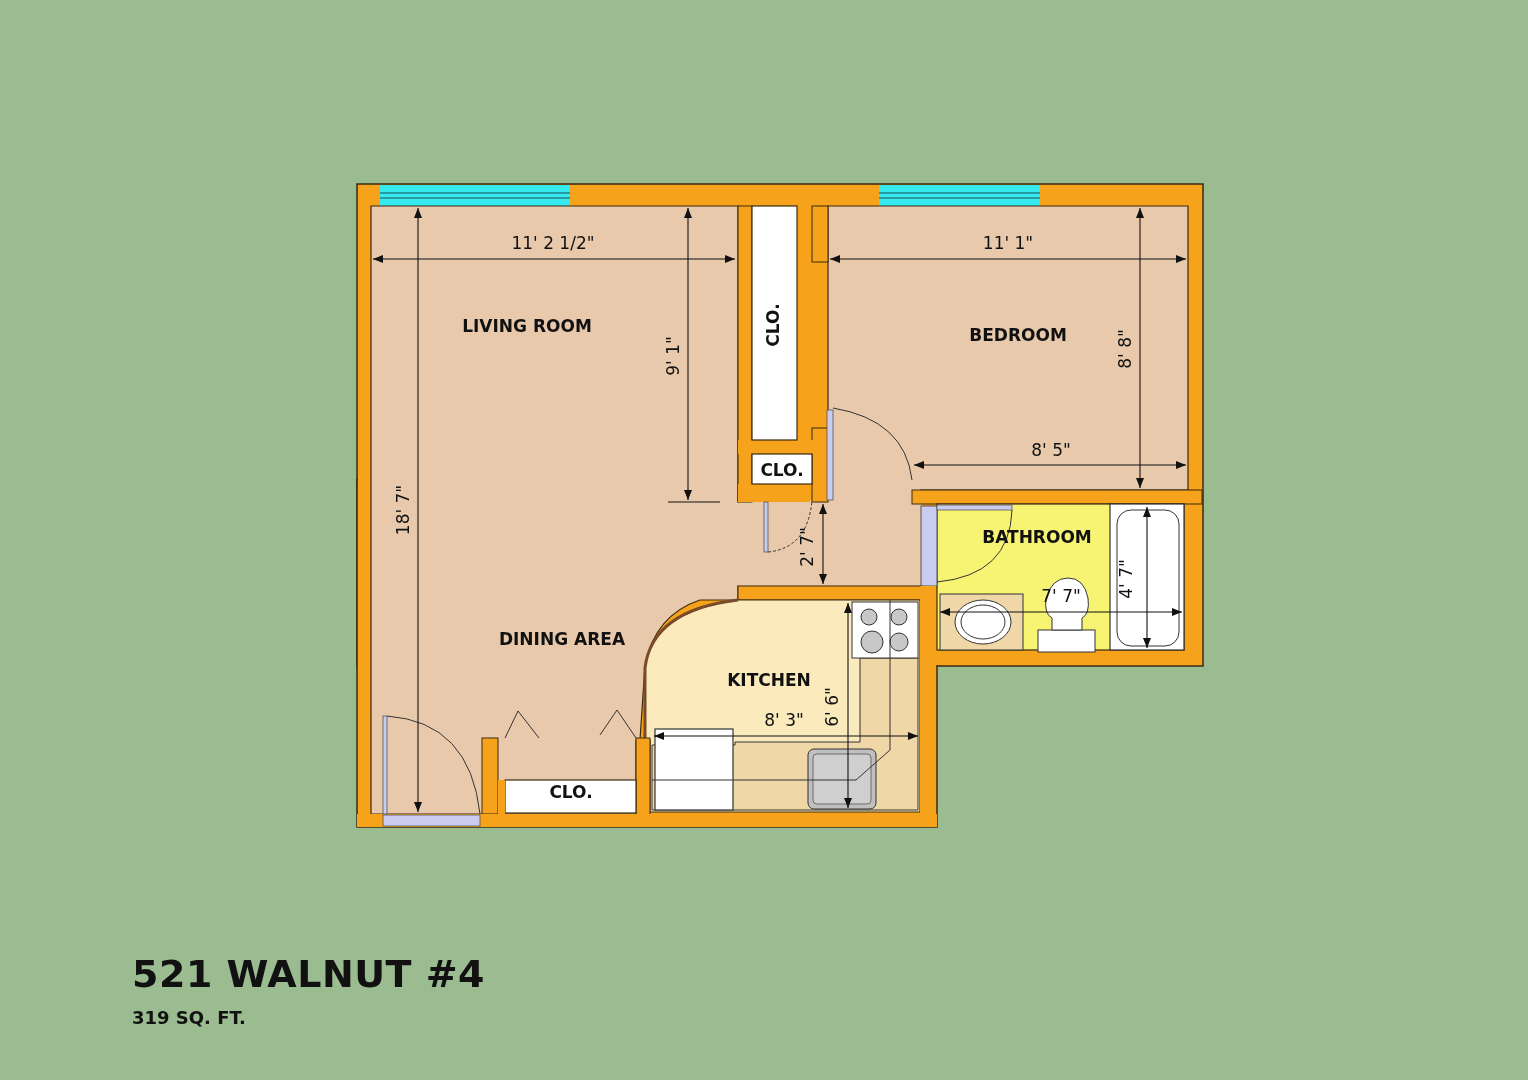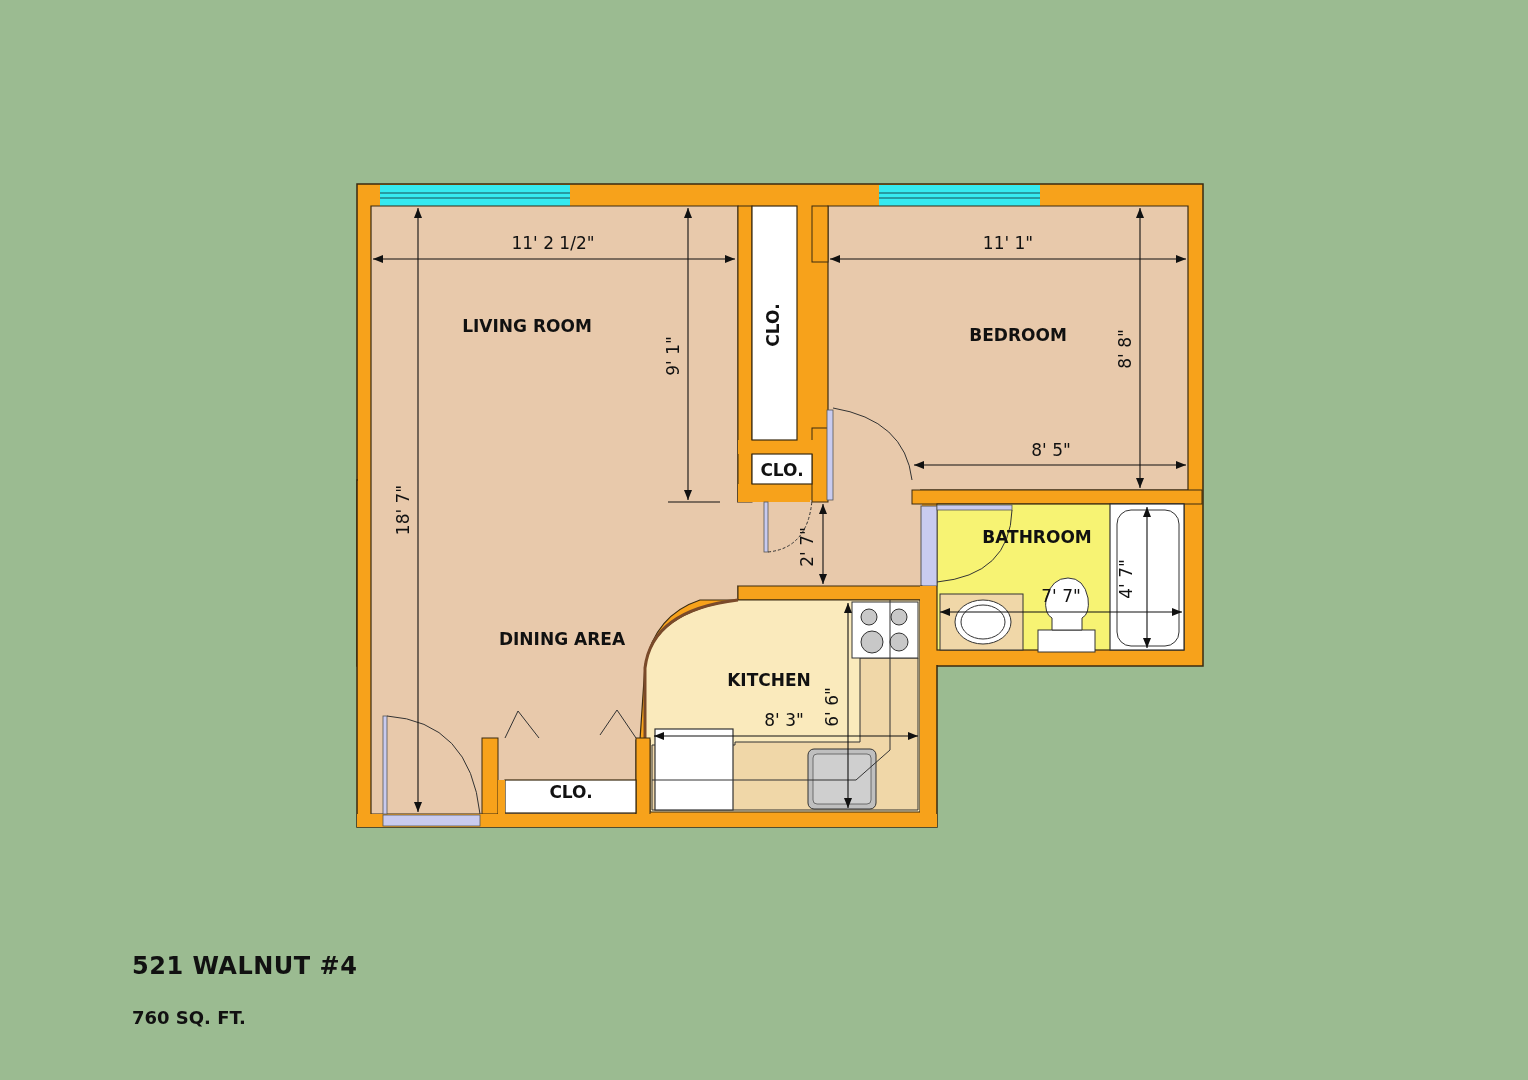--- a/index.html
+++ b/index.html
@@ -8,21 +8,21 @@
     background: #9bbb91;
     position: relative;
     overflow: hidden;
     font-family: "DejaVu Sans", sans-serif;
   }
   #plan { position: absolute; left: 0; top: 0; }
   .room-label { font-family: "DejaVu Sans", sans-serif; font-weight: bold; font-size: 17px; fill: #111; }
   .dim-label { font-family: "DejaVu Sans", sans-serif; font-size: 17px; fill: #111; }
   .footer-title {
     position: absolute; left: 132px; top: 952px;
-    font-family: "DejaVu Sans", sans-serif; font-weight: bold; font-size: 24px; color: #111;
+    font-family: "DejaVu Sans", sans-serif; font-weight: bold; font-size: 38px; color: #111;
     letter-spacing: 0.5px;
   }
   .footer-sub {
     position: absolute; left: 132px; top: 1007px;
     font-family: "DejaVu Sans", sans-serif; font-weight: bold; font-size: 18px; color: #111;
   }
 </style>
 </head>
 <body>
 
@@ -177,13 +177,13 @@
   <text class="dim-label" transform="translate(1131,349) rotate(-90)" text-anchor="middle">8' 8"</text>
   <text class="dim-label" x="1051" y="456" text-anchor="middle">8' 5"</text>
   <text class="dim-label" transform="translate(813,547) rotate(-90)" text-anchor="middle">2' 7"</text>
   <text class="dim-label" x="1061" y="602" text-anchor="middle">7' 7"</text>
   <text class="dim-label" transform="translate(1132,579) rotate(-90)" text-anchor="middle">4' 7"</text>
   <text class="dim-label" x="784" y="726" text-anchor="middle">8' 3"</text>
   <text class="dim-label" transform="translate(838,707) rotate(-90)" text-anchor="middle">6' 6"</text>
 </svg>
 
 <div class="footer-title">521 WALNUT #4</div>
-<div class="footer-sub">760 SQ. FT.</div>
+<div class="footer-sub">319 SQ. FT.</div>
 
 </body></html>

